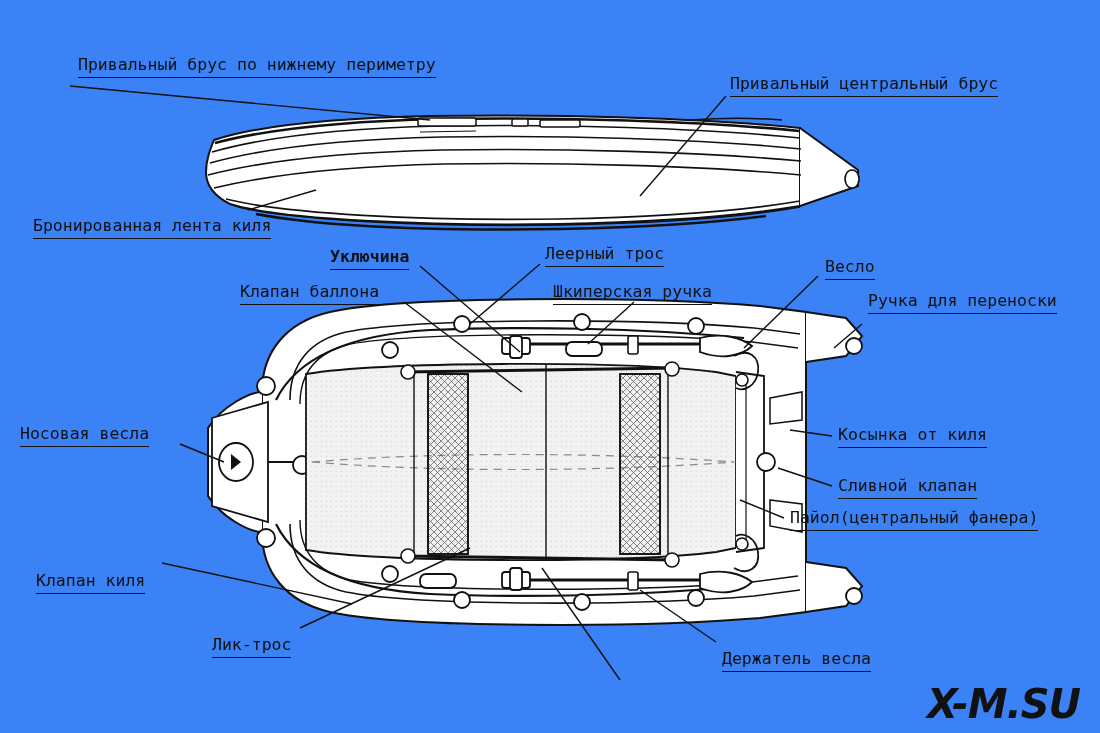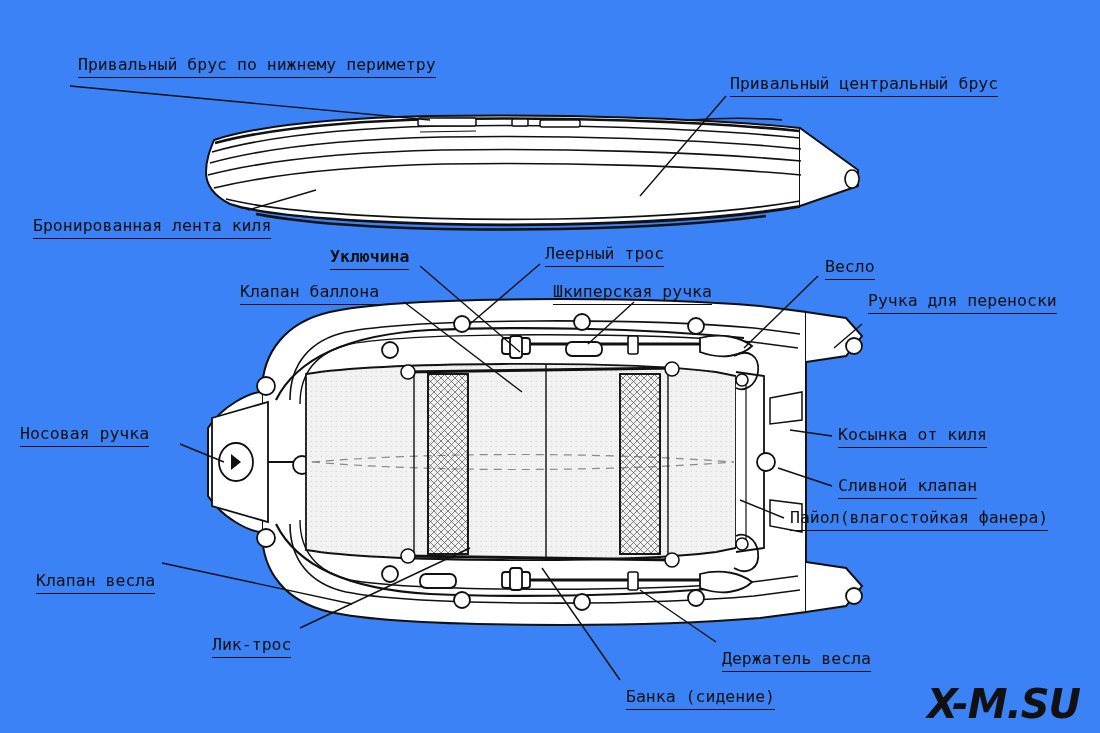--- a/index.html
+++ b/index.html
@@ -215,23 +215,22 @@
 
   <div class="label underline" style="left:78px;  top:56px;">Привальный брус по нижнему периметру</div>
   <div class="label underline" style="left:730px; top:75px;">Привальный центральный брус</div>
   <div class="label underline" style="left:16px;  top:217px;margin-left:17px;">Бронированная лента киля</div>
   <div class="label underline" style="left:330px; top:248px;font-weight:bold;">Уключина</div>
   <div class="label underline" style="left:545px; top:245px;">Леерный трос</div>
   <div class="label underline" style="left:825px; top:258px;">Весло</div>
   <div class="label underline" style="left:240px; top:283px;">Клапан баллона</div>
   <div class="label underline" style="left:553px; top:283px;">Шкиперская ручка</div>
   <div class="label underline" style="left:868px; top:292px;">Ручка для переноски</div>
-  <div class="label underline" style="left:20px;  top:425px;">Носовая ручка</div>
+  <div class="label underline" style="left:20px;  top:425px;">Носовая весла</div>
   <div class="label underline" style="left:838px; top:426px;">Косынка от киля</div>
   <div class="label underline" style="left:838px; top:477px;">Сливной клапан</div>
-  <div class="label underline" style="left:790px; top:509px;">Пайол(влагостойкая фанера)</div>
-  <div class="label underline" style="left:36px;  top:572px;">Клапан весла</div>
+  <div class="label underline" style="left:790px; top:509px;">Пайол(центральный фанера)</div>
+  <div class="label underline" style="left:36px;  top:572px;">Клапан киля</div>
   <div class="label underline" style="left:212px; top:636px;">Лик-трос</div>
   <div class="label underline" style="left:722px; top:650px;text-align:right;">Держатель весла</div>
-  <div class="label underline" style="left:626px; top:688px;">Банка (сидение)</div>
 
   <div id="watermark">X-M.SU</div>
 </div>
 
 </body></html>

